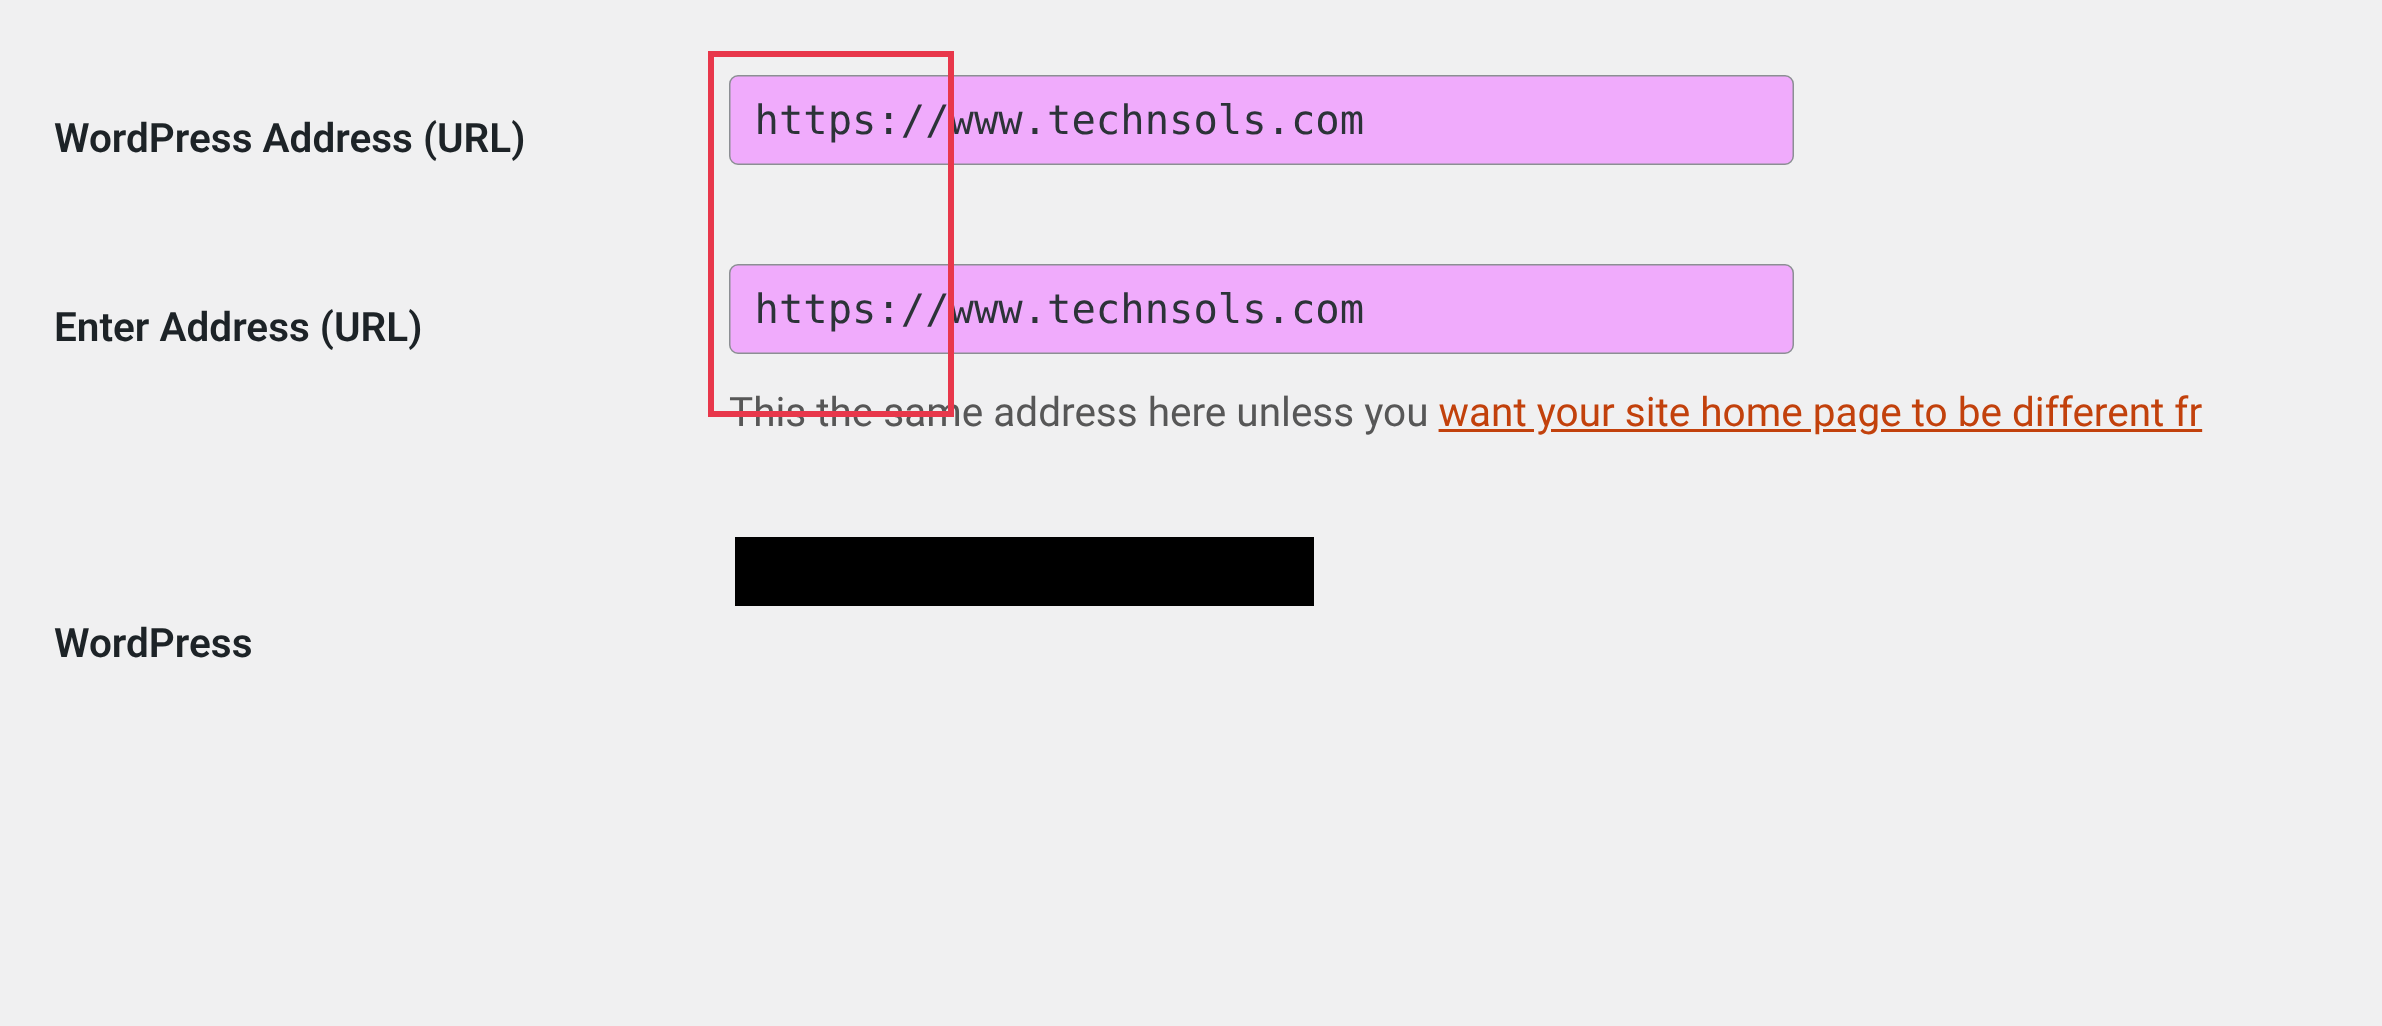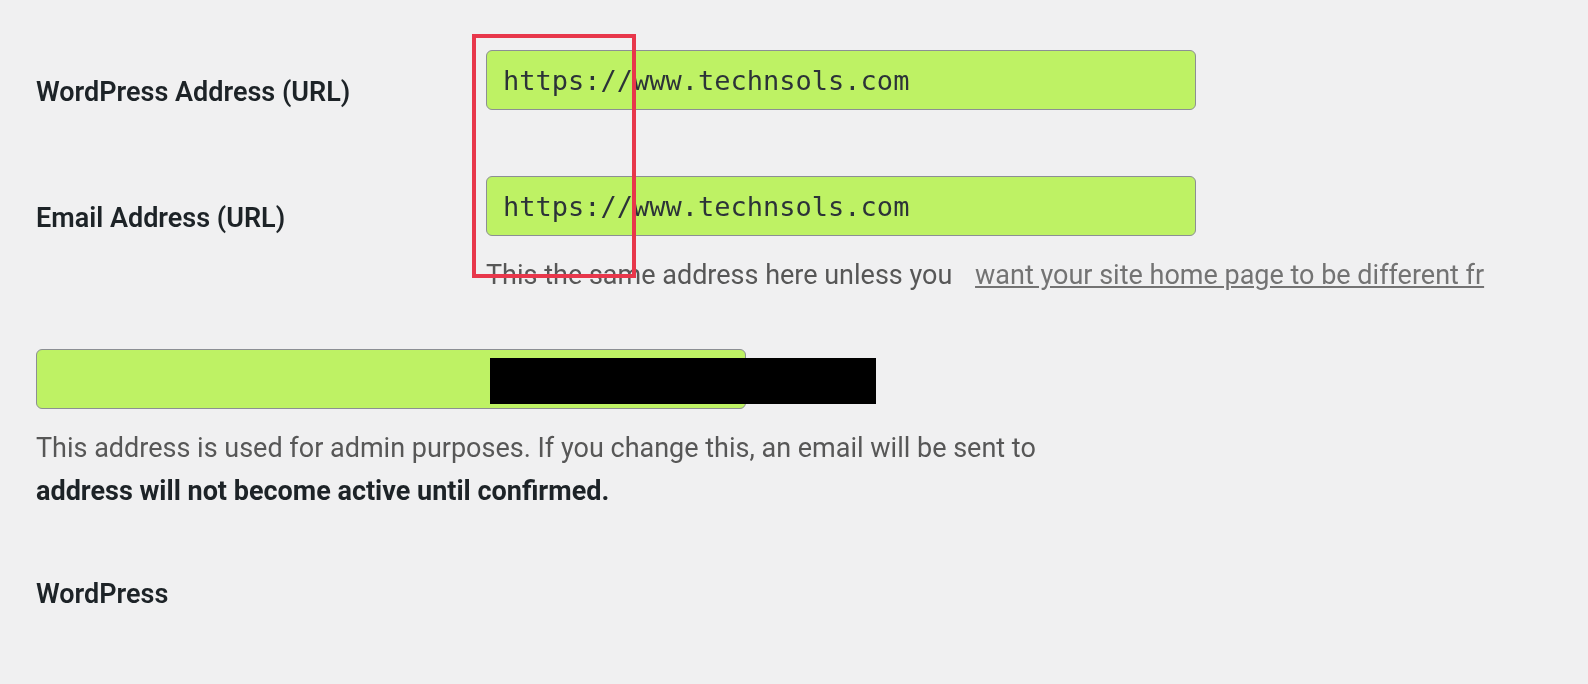--- a/index.html
+++ b/index.html
@@ -38,37 +38,36 @@
     }
     .field-col {
       flex: 1;
       min-width: 0;
     }
     input[type="text"], input[type="email"] {
       width: 710px;
       height: 60px;
       border: 1px solid #8c8f94;
       border-radius: 6px;
-      background: #bef264;
+      background: #f0abfc;
       font-family: ui-monospace, SFMono-Regular, "SF Mono", Menlo, Monaco, Consolas, monospace;
       font-size: 27px;
       padding: 0 16px;
       color: #2c3338;
       outline: none;
     }
     .description {
       margin-top: 18px;
       color: #575757;
       font-size: 27px;
       line-height: 1.6;
       white-space: nowrap;
     }
     .description a {
-      color: #737373;
-      margin-left: 16px;
+      color: #c2410c;
     }
     .description strong {
       font-weight: 700;
       color: #1d2327;
     }
     .checkbox-wrap {
       display: flex;
       align-items: center;
       gap: 18px;
       padding-top: 4px;
@@ -118,38 +117,31 @@
     <div class="label-col">
       <label>WordPress Address (URL)</label>
     </div>
     <div class="field-col">
       <input type="text" value="https://www.technsols.com" style="">
     </div>
   </div>
 
   <div class="form-row row-site">
     <div class="label-col">
-      <label>Email Address (URL)</label>
+      <label>Enter Address (URL)</label>
     </div>
     <div class="field-col">
       <input type="text" value="https://www.technsols.com" style="">
       <p class="description">
         <span>This the same address here unless you </span><a href="#">want your site home page to be different fr</a>
       </p>
     </div>
   </div>
 
   <div class="form-row row-admin">
-    <div class="field-col">
-      <input type="email" value="" style="">
-      <p class="description">
-        <span>This address is used for admin purposes. If you change this, an email will be sent to</span><br>
-        <strong>address will not become active until confirmed.</strong>
-      </p>
-    </div>
   </div>
 
   <div class="form-row row-membership">
     <div class="label-col">
       <label>WordPress</label>
     </div>
   </div>
 
 </div>
 

